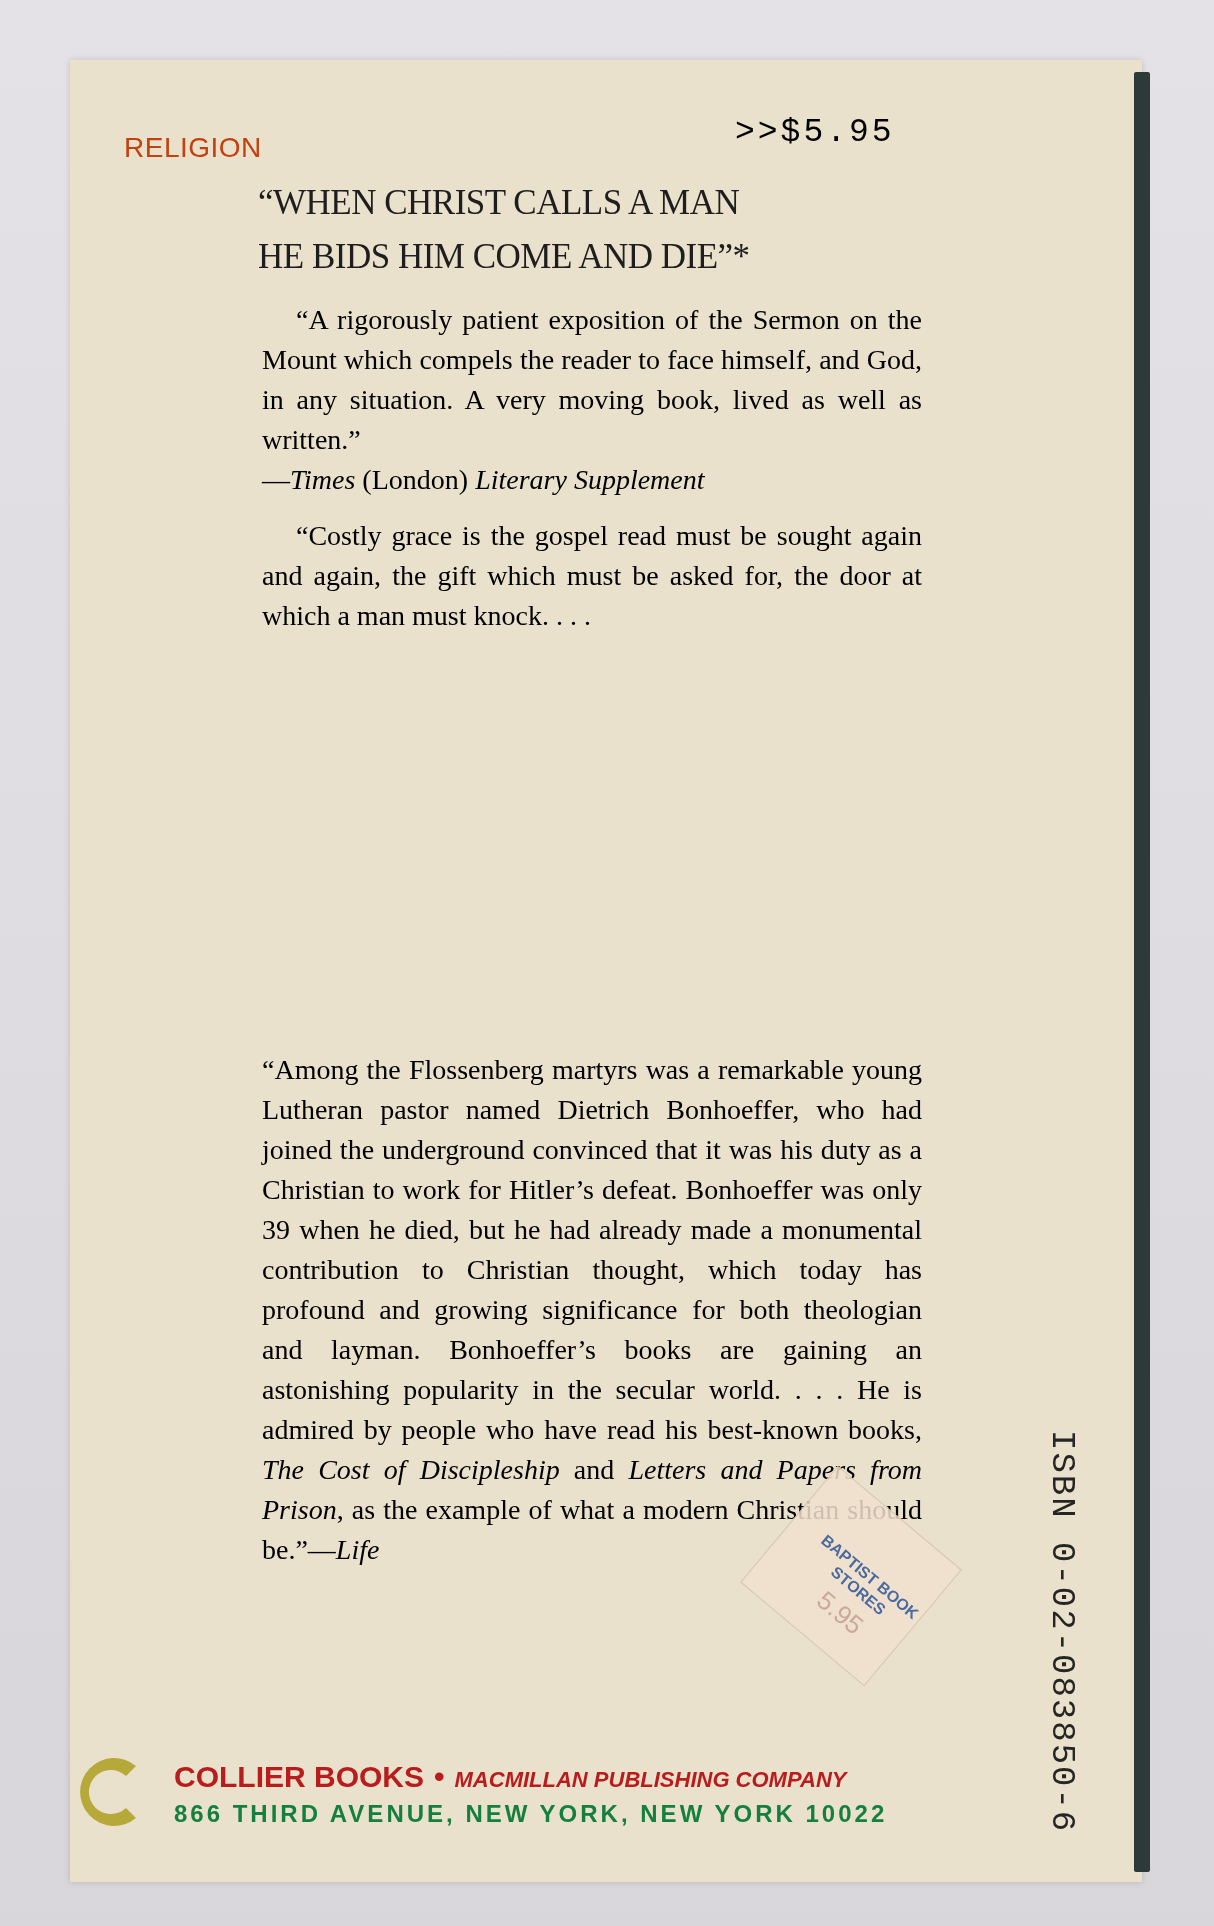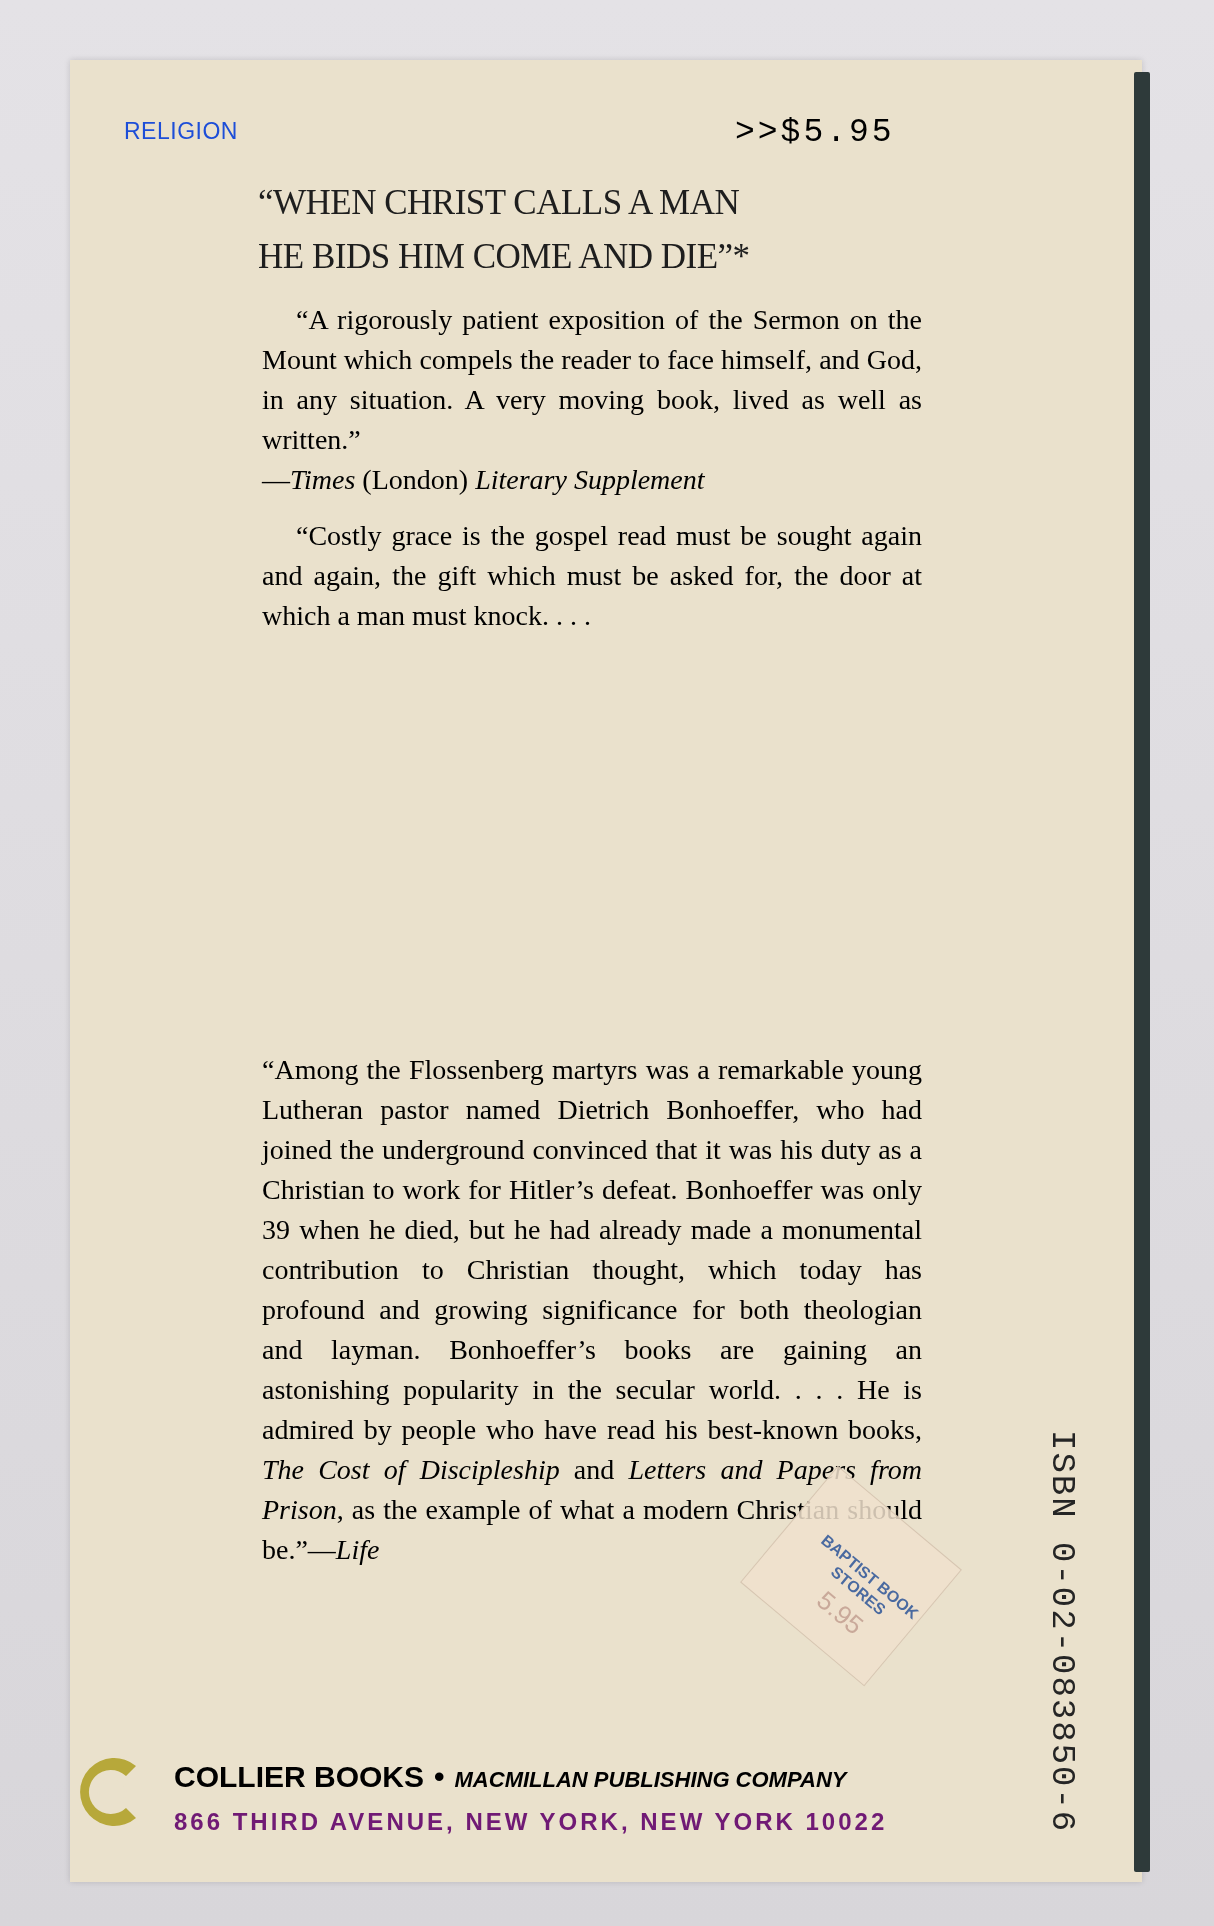--- a/index.html
+++ b/index.html
@@ -1,37 +1,37 @@
 <!DOCTYPE html>
 <html><head>
 <meta charset="utf-8">
 <style>
   html,body{margin:0;padding:0;}
   body{width:1214px;height:1926px;background:#dedbe0;position:relative;overflow:hidden;font-family:"Liberation Serif",serif;}
   .backdrop{position:absolute;left:0;top:0;width:1214px;height:1926px;background:linear-gradient(180deg,#e4e2e6 0%,#d8d6da 100%);}
   .cover{position:absolute;left:70px;top:60px;width:1072px;height:1822px;background:#eae1cc;box-shadow:0 0 6px rgba(0,0,0,0.15);}
   .spine-edge{position:absolute;left:1134px;top:72px;width:16px;height:1800px;background:#2e3a3a;border-radius:2px;}
-  .category{position:absolute;left:124px;top:118px;font-family:"Liberation Sans",sans-serif;font-size:23px;color:#1d4ed8;letter-spacing:0.5px;}
+  .category{position:absolute;left:124px;top:132px;font-family:"Liberation Sans",sans-serif;font-size:28px;color:#c2410c;letter-spacing:0.5px;}
   .price{position:absolute;left:735px;top:114px;font-family:"Liberation Mono",monospace;font-size:33px;color:#000000;letter-spacing:3px;}
   .headline{position:absolute;left:258px;top:176px;width:660px;font-size:35px;line-height:54px;color:#1e1e1e;letter-spacing:-0.5px;}
   .body{position:absolute;left:262px;width:660px;font-size:28px;line-height:40px;color:#000000;text-align:justify;}
   .para{margin:0;}
   .indent{text-indent:34px;}
   .src{font-style:italic;}
   .q1{top:300px;}
   .q2{top:516px;}
   .q3{top:1050px;}
   .sticker{position:absolute;left:770px;top:1500px;width:160px;height:150px;background:rgba(240,225,205,0.85);transform:rotate(40deg);border:1px solid rgba(190,170,150,0.5);}
   .sticker-text{position:absolute;left:30px;top:55px;width:130px;font-family:"Liberation Sans",sans-serif;font-size:16px;font-weight:bold;color:#4a6aa0;line-height:18px;text-align:center;}
   .sticker-price{position:absolute;left:70px;top:95px;font-family:"Liberation Sans",sans-serif;font-size:26px;color:#c9a99a;}
   .logo{position:absolute;left:76px;top:1752px;width:72px;height:80px;}
-  .pub1{position:absolute;left:174px;top:1760px;font-family:"Liberation Sans",sans-serif;font-size:30px;color:#000000;font-weight:bold;}
+  .pub1{position:absolute;left:174px;top:1760px;font-family:"Liberation Sans",sans-serif;font-size:30px;color:#b91c1c;font-weight:bold;}
   .pub1 .dot{margin:0 10px;}
   .pub1 .co{font-style:italic;font-size:22px;}
-  .pub2{position:absolute;left:174px;top:1800px;font-family:"Liberation Sans",sans-serif;font-size:24px;color:#701a75;font-weight:bold;letter-spacing:3px;margin-top:8px;}
+  .pub2{position:absolute;left:174px;top:1800px;font-family:"Liberation Sans",sans-serif;font-size:24px;color:#15803d;font-weight:bold;letter-spacing:3px;}
   .isbn{position:absolute;left:1045px;top:1430px;font-family:"Liberation Mono",monospace;font-size:34px;color:#252525;transform-origin:0 0;transform:translate(0,0) rotate(90deg) translate(0,-36px);white-space:nowrap;letter-spacing:2px;}
 </style>
 </head>
 <body>
 
 <div class="backdrop"></div>
 
 <div class="cover"></div>
 <div class="spine-edge"></div>
 

